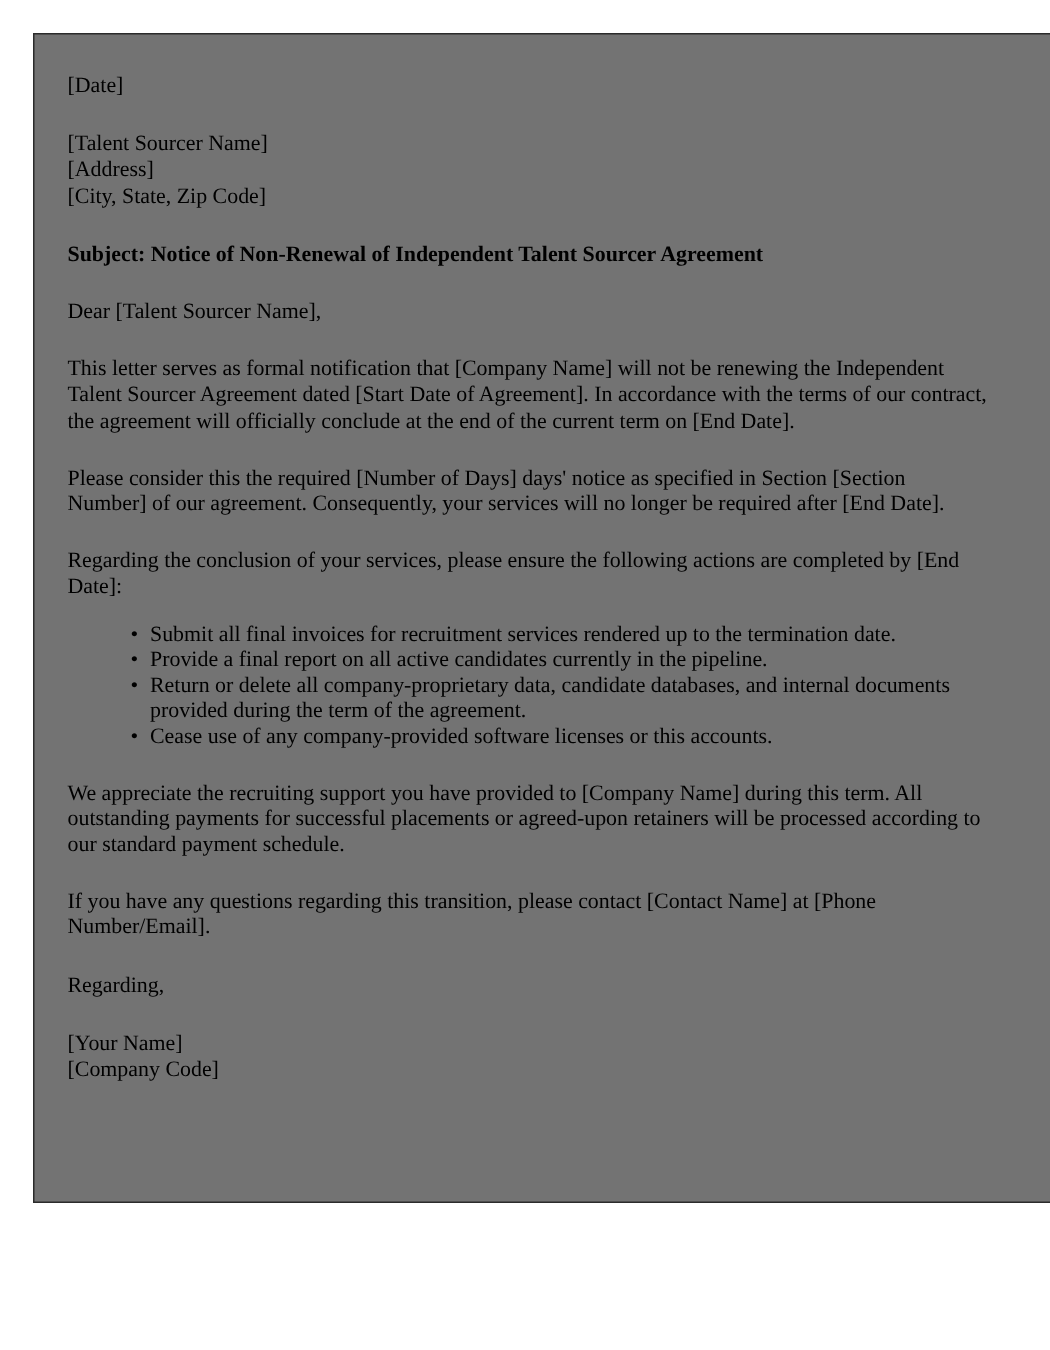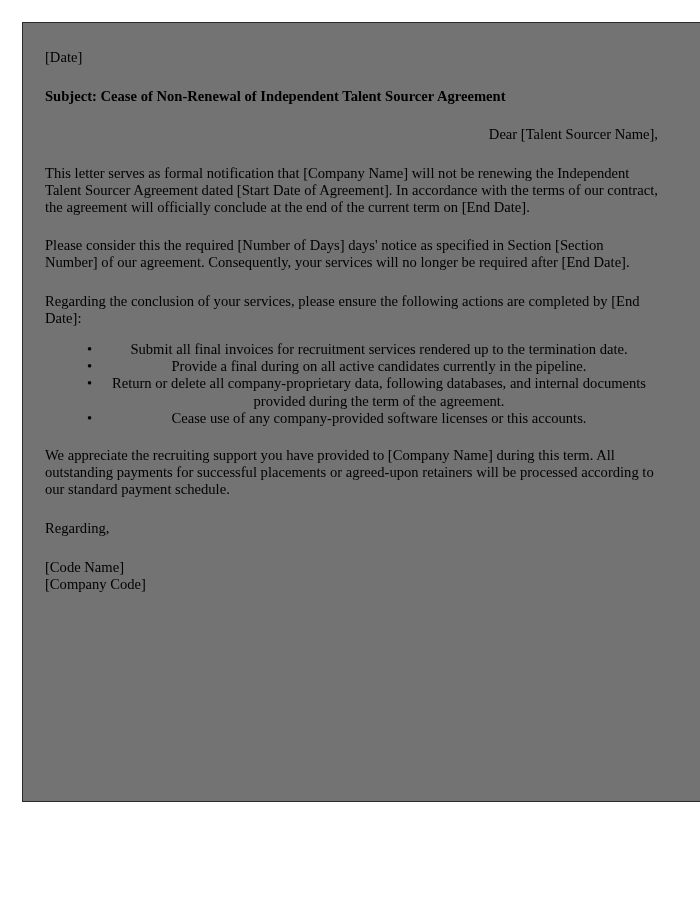--- a/index.html
+++ b/index.html
@@ -40,34 +40,32 @@
   }
   .address-line {
     margin: 0;
   }
   .subject-line {
     margin: 0 0 21px 0;
     font-weight: bold;
   }
   .salutation {
     margin: 0 0 21px 0;
-    text-align: right;
   }
   .para {
     margin: 0 0 21px 0;
     text-align: left;
   }
   .para-pre-list {
     margin: 4px 0 14px 0;
   }
   .bullet-list {
     margin: 11px 0 20px 0;
     padding-left: 42px;
     list-style: none;
-    text-align: center;
   }
   .bullet-item {
     position: relative;
     margin: 0;
     padding-left: 13px;
   }
   .bullet-item::before {
     content: "\2022";
     position: absolute;
     left: 0;
@@ -86,42 +84,48 @@
   }
 </style>
 </head>
 <body>
 
 <div class="page-frame">
   <div class="letter-body">
 
     <p class="block-date">[Date]</p>
 
+    <div class="address-block">
+      <p class="address-line">[Talent Sourcer Name]</p>
+      <p class="address-line">[Address]</p>
+      <p class="address-line">[City, State, Zip Code]</p>
+    </div>
 
-    <p class="subject-line">Subject: Cease of Non-Renewal of Independent Talent Sourcer Agreement</p>
+    <p class="subject-line">Subject: Notice of Non-Renewal of Independent Talent Sourcer Agreement</p>
 
     <p class="salutation">Dear [Talent Sourcer Name],</p>
 
     <p class="para">This letter serves as formal notification that [Company Name] will not be renewing the Independent Talent Sourcer Agreement dated [Start Date of Agreement]. In accordance with the terms of our contract, the agreement will officially conclude at the end of the current term on [End Date].</p>
 
     <p class="para">Please consider this the required [Number of Days] days' notice as specified in Section [Section Number] of our agreement. Consequently, your services will no longer be required after [End Date].</p>
 
     <p class="para para-pre-list">Regarding the conclusion of your services, please ensure the following actions are completed by [End Date]:</p>
 
     <ul class="bullet-list">
       <li class="bullet-item">Submit all final invoices for recruitment services rendered up to the termination date.</li>
-      <li class="bullet-item">Provide a final during on all active candidates currently in the pipeline.</li>
-      <li class="bullet-item">Return or delete all company-proprietary data, following databases, and internal documents provided during the term of the agreement.</li>
+      <li class="bullet-item">Provide a final report on all active candidates currently in the pipeline.</li>
+      <li class="bullet-item">Return or delete all company-proprietary data, candidate databases, and internal documents provided during the term of the agreement.</li>
       <li class="bullet-item">Cease use of any company-provided software licenses or this accounts.</li>
     </ul>
 
     <p class="para">We appreciate the recruiting support you have provided to [Company Name] during this term. All outstanding payments for successful placements or agreed-upon retainers will be processed according to our standard payment schedule.</p>
 
+    <p class="para">If you have any questions regarding this transition, please contact [Contact Name] at [Phone Number/Email].</p>
 
     <p class="closing">Regarding,</p>
 
     <div class="signature-block">
-      <p class="signature-line">[Code Name]</p>
+      <p class="signature-line">[Your Name]</p>
       <p class="signature-line">[Company Code]</p>
     </div>
 
   </div>
 </div>
 
 </body></html>

